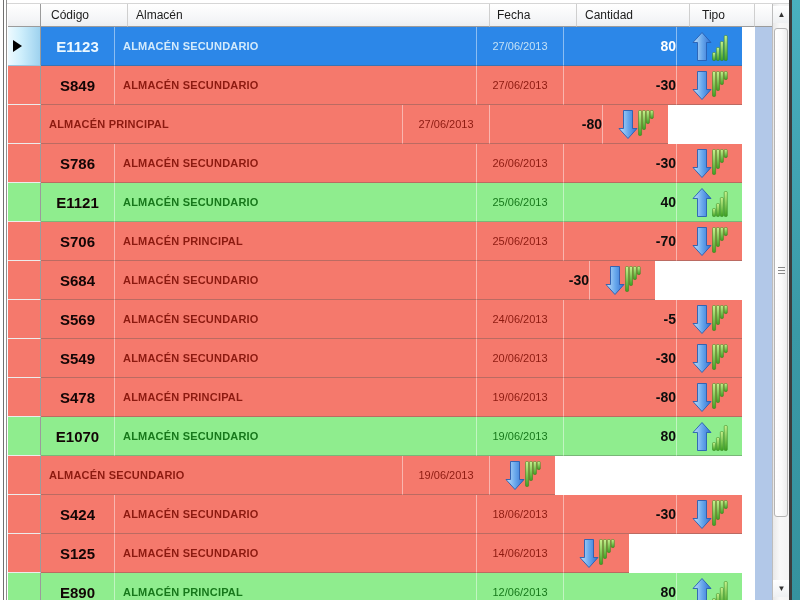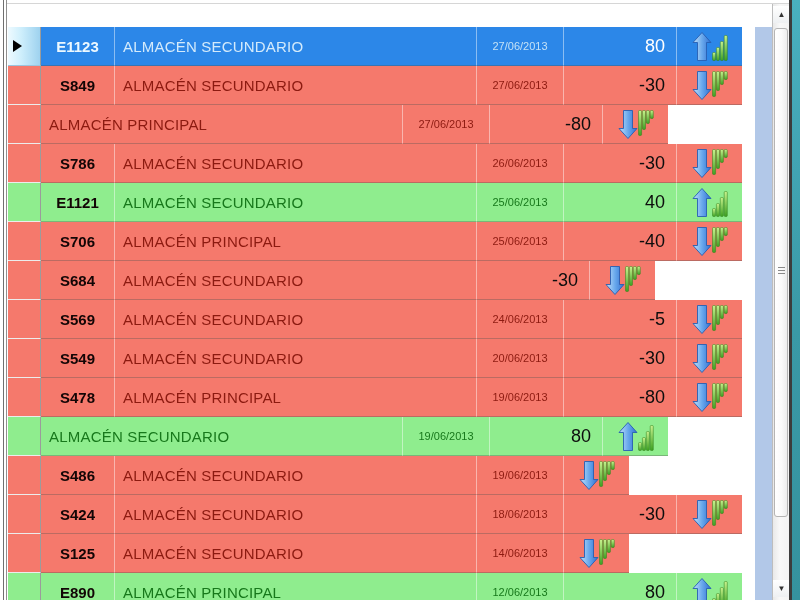--- a/index.html
+++ b/index.html
@@ -43,23 +43,23 @@
     box-sizing:border-box;height:39px;display:flex;align-items:center;
     border-bottom:1px solid rgba(80,80,80,.35);
     border-right:1px solid rgba(255,255,255,.45);
     white-space:nowrap;overflow:hidden;
   }
   .rowhead{
     width:33px;background:#fbfbfb;position:relative;
     border-bottom:1px solid #ececec;border-right:1px solid #9b9b9b;
   }
   .c-code{width:74px;justify-content:center;font-weight:bold;font-size:15px;color:#120505;}
-  .c-wh{width:362px;padding-left:8px;font-size:15px;font-weight:400;letter-spacing:.2px;}
+  .c-wh{width:362px;padding-left:8px;font-size:11px;font-weight:700;letter-spacing:.2px;}
   .c-date{width:87px;justify-content:center;font-size:11px;}
-  .c-qty{width:113px;justify-content:flex-end;padding-right:11px;font-weight:normal;font-size:18px;color:#0d0d0d;}
+  .c-qty{width:113px;justify-content:flex-end;padding-right:0;font-weight:bold;font-size:14px;color:#0d0d0d;}
   .c-tipo{width:65px;justify-content:center;border-right:none;}
 
   .row.exit  .cell{background:var(--exit);}
   .row.entry .cell{background:var(--entry);}
   .row.sel   .cell{background:var(--sel);}
   .row .rowhead{background:#fbfbfb;}
   .row.exit  .c-wh,.row.exit  .c-date{color:#8c1a10;}
   .row.entry .c-wh,.row.entry .c-date{color:#17781b;}
   .row.sel .c-code{color:#ecf8ff;}
   .row.sel .c-wh{color:#d3eafb;}
@@ -103,20 +103,29 @@
     </linearGradient>
   </defs>
 </svg>
 
 <div class="frame">
   <div class="bl1"></div>
   <div class="bl2"></div>
   <div class="btop"></div>
 
   <div class="grid">
+    <div class="hdr">
+      <div class="hcell h-rh"></div>
+      <div class="hcell h-cod">Código</div>
+      <div class="hcell h-alm">Almacén</div>
+      <div class="hcell h-fec">Fecha</div>
+      <div class="hcell h-can">Cantidad</div>
+      <div class="hcell h-tip">Tipo</div>
+      <div class="hcell h-fill"></div>
+    </div>
     <div class="right-fill"></div>
     <div class="gbody">
         <div class="row sel">
     <div class="cell rowhead">
             <div class="cur-arrow"></div>
           </div>
     <div class="cell c-code">E1123</div>
     <div class="cell c-wh">ALMACÉN SECUNDARIO</div>
     <div class="cell c-date">27/06/2013</div>
     <div class="cell c-qty">80</div>
@@ -201,21 +210,21 @@
                 <rect x="32.2" y="5" width="3.1" height="25" rx="1"></rect>
               </g>
             </svg>
           </div>
   </div>
         <div class="row exit">
     <div class="cell rowhead"></div>
     <div class="cell c-code">S706</div>
     <div class="cell c-wh">ALMACÉN PRINCIPAL</div>
     <div class="cell c-date">25/06/2013</div>
-    <div class="cell c-qty">-40</div>
+    <div class="cell c-qty">-70</div>
     <div class="cell c-tipo">
             <svg class="mov-icon" viewBox="0 0 36 32">
               <polygon points="10,30 19,20 14.5,20 14.5,2 5.5,2 5.5,20 1,20" fill="url(#gBlue)" stroke="#275fb2" stroke-width="0.9"></polygon>
               <g fill="url(#gGreen)" stroke="#2e7d19" stroke-width="0.5">
                 <rect x="20.5" y="2" width="3.1" height="25" rx="1"></rect>
                 <rect x="24.4" y="2" width="3.1" height="19" rx="1"></rect>
                 <rect x="28.3" y="2" width="3.1" height="13" rx="1"></rect>
                 <rect x="32.2" y="2" width="3.1" height="8" rx="1"></rect>
               </g>
             </svg>
@@ -287,38 +296,38 @@
                 <rect x="20.5" y="2" width="3.1" height="25" rx="1"></rect>
                 <rect x="24.4" y="2" width="3.1" height="19" rx="1"></rect>
                 <rect x="28.3" y="2" width="3.1" height="13" rx="1"></rect>
                 <rect x="32.2" y="2" width="3.1" height="8" rx="1"></rect>
               </g>
             </svg>
           </div>
   </div>
         <div class="row entry">
     <div class="cell rowhead"></div>
+    <div class="cell c-code">E1070</div>
     <div class="cell c-wh">ALMACÉN SECUNDARIO</div>
     <div class="cell c-date">19/06/2013</div>
     <div class="cell c-qty">80</div>
     <div class="cell c-tipo">
             <svg class="mov-icon" viewBox="0 0 36 32">
               <polygon points="10,2 19,12 14.5,12 14.5,30 5.5,30 5.5,12 1,12" fill="url(#gBlue)" stroke="#275fb2" stroke-width="0.9"></polygon>
               <g fill="url(#gGreen)" stroke="#2e7d19" stroke-width="0.5">
                 <rect x="20.5" y="22" width="3.1" height="8" rx="1"></rect>
                 <rect x="24.4" y="17" width="3.1" height="13" rx="1"></rect>
                 <rect x="28.3" y="11" width="3.1" height="19" rx="1"></rect>
                 <rect x="32.2" y="5" width="3.1" height="25" rx="1"></rect>
               </g>
             </svg>
           </div>
   </div>
         <div class="row exit">
     <div class="cell rowhead"></div>
-    <div class="cell c-code">S486</div>
     <div class="cell c-wh">ALMACÉN SECUNDARIO</div>
     <div class="cell c-date">19/06/2013</div>
     <div class="cell c-tipo">
             <svg class="mov-icon" viewBox="0 0 36 32">
               <polygon points="10,30 19,20 14.5,20 14.5,2 5.5,2 5.5,20 1,20" fill="url(#gBlue)" stroke="#275fb2" stroke-width="0.9"></polygon>
               <g fill="url(#gGreen)" stroke="#2e7d19" stroke-width="0.5">
                 <rect x="20.5" y="2" width="3.1" height="25" rx="1"></rect>
                 <rect x="24.4" y="2" width="3.1" height="19" rx="1"></rect>
                 <rect x="28.3" y="2" width="3.1" height="13" rx="1"></rect>
                 <rect x="32.2" y="2" width="3.1" height="8" rx="1"></rect>

